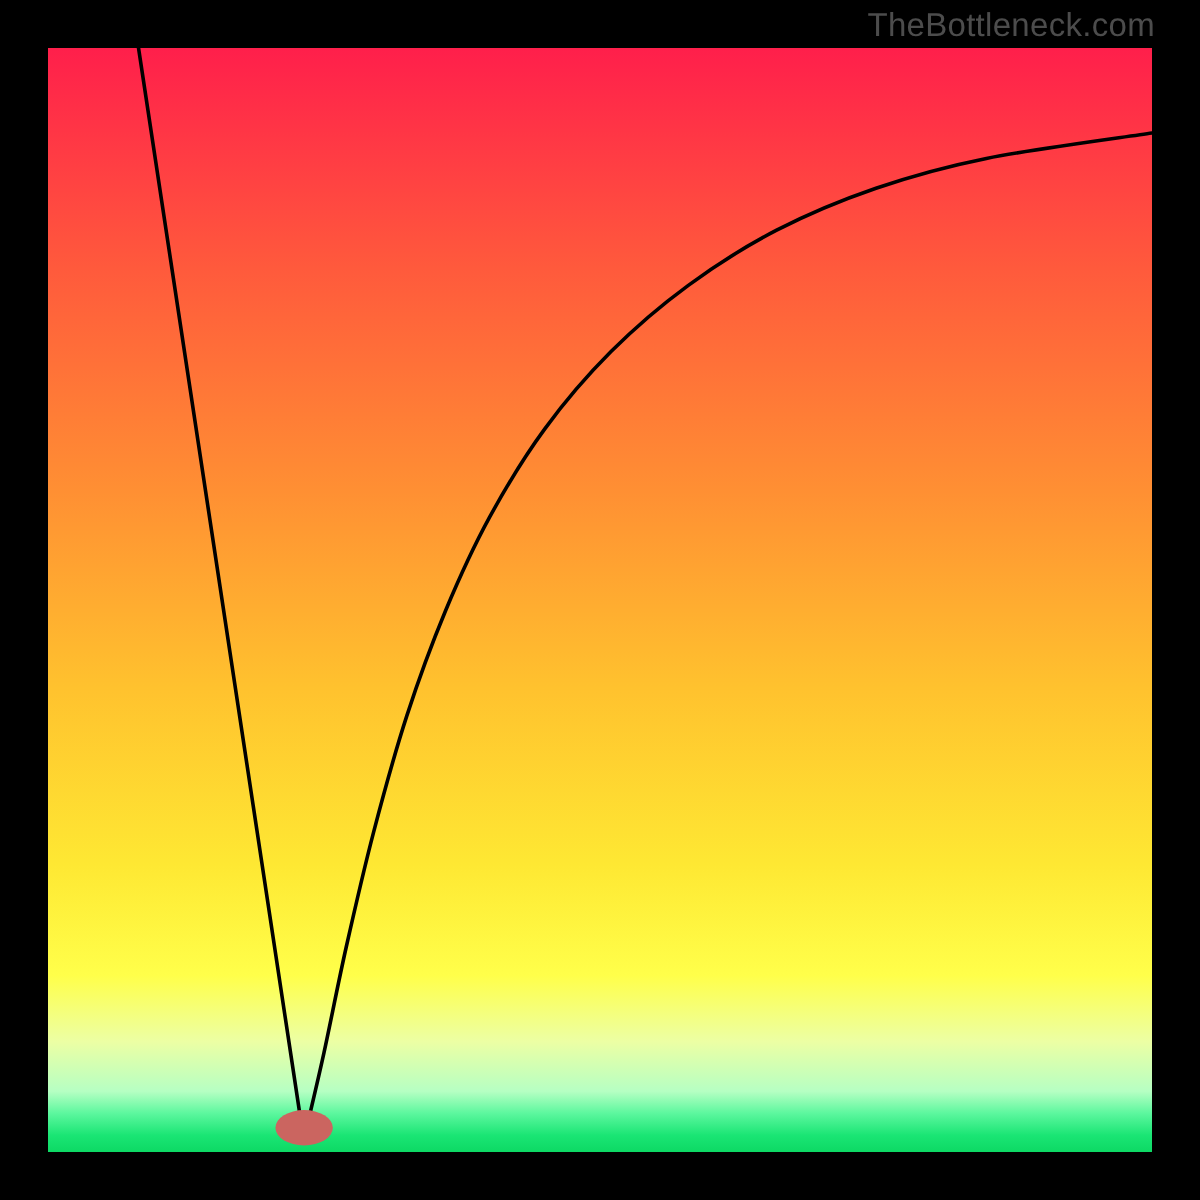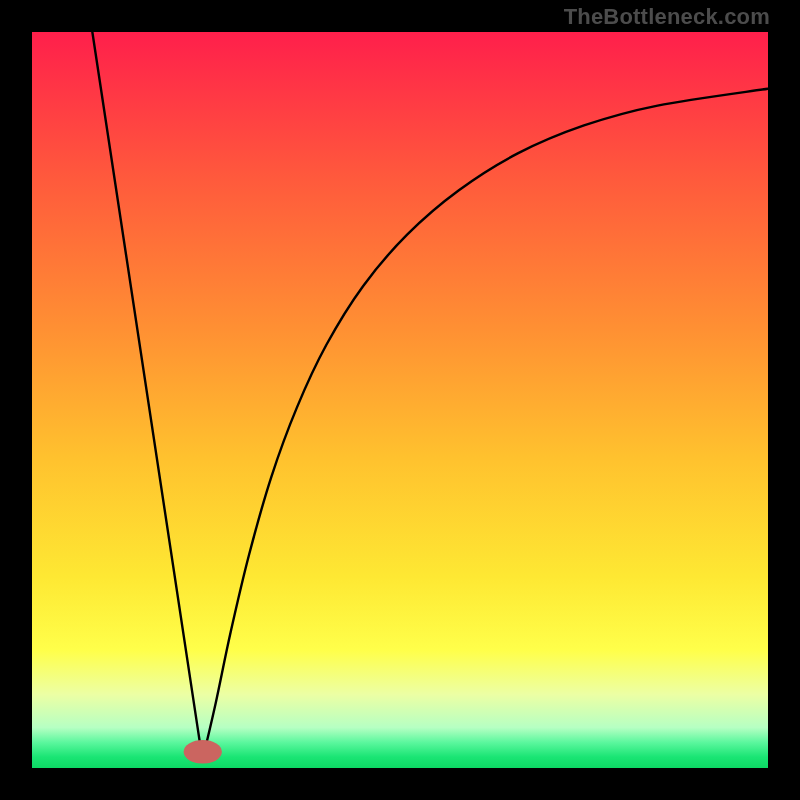--- a/index.html
+++ b/index.html
@@ -26,21 +26,21 @@
     width: 736px;
     height: 736px;
     overflow: hidden;
   }
   .watermark {
     position: absolute;
     top: 4px;
     right: 30px;
     color: #4c4c4c;
     font-size: 22px;
-    font-weight: 700;
+    font-weight: 400;
     letter-spacing: 0.2px;
   }
   svg { display: block; }
 </style>
 </head>
 <body>
 
 <div class="frame">
 
   <div class="watermark">TheBottleneck.com</div>

